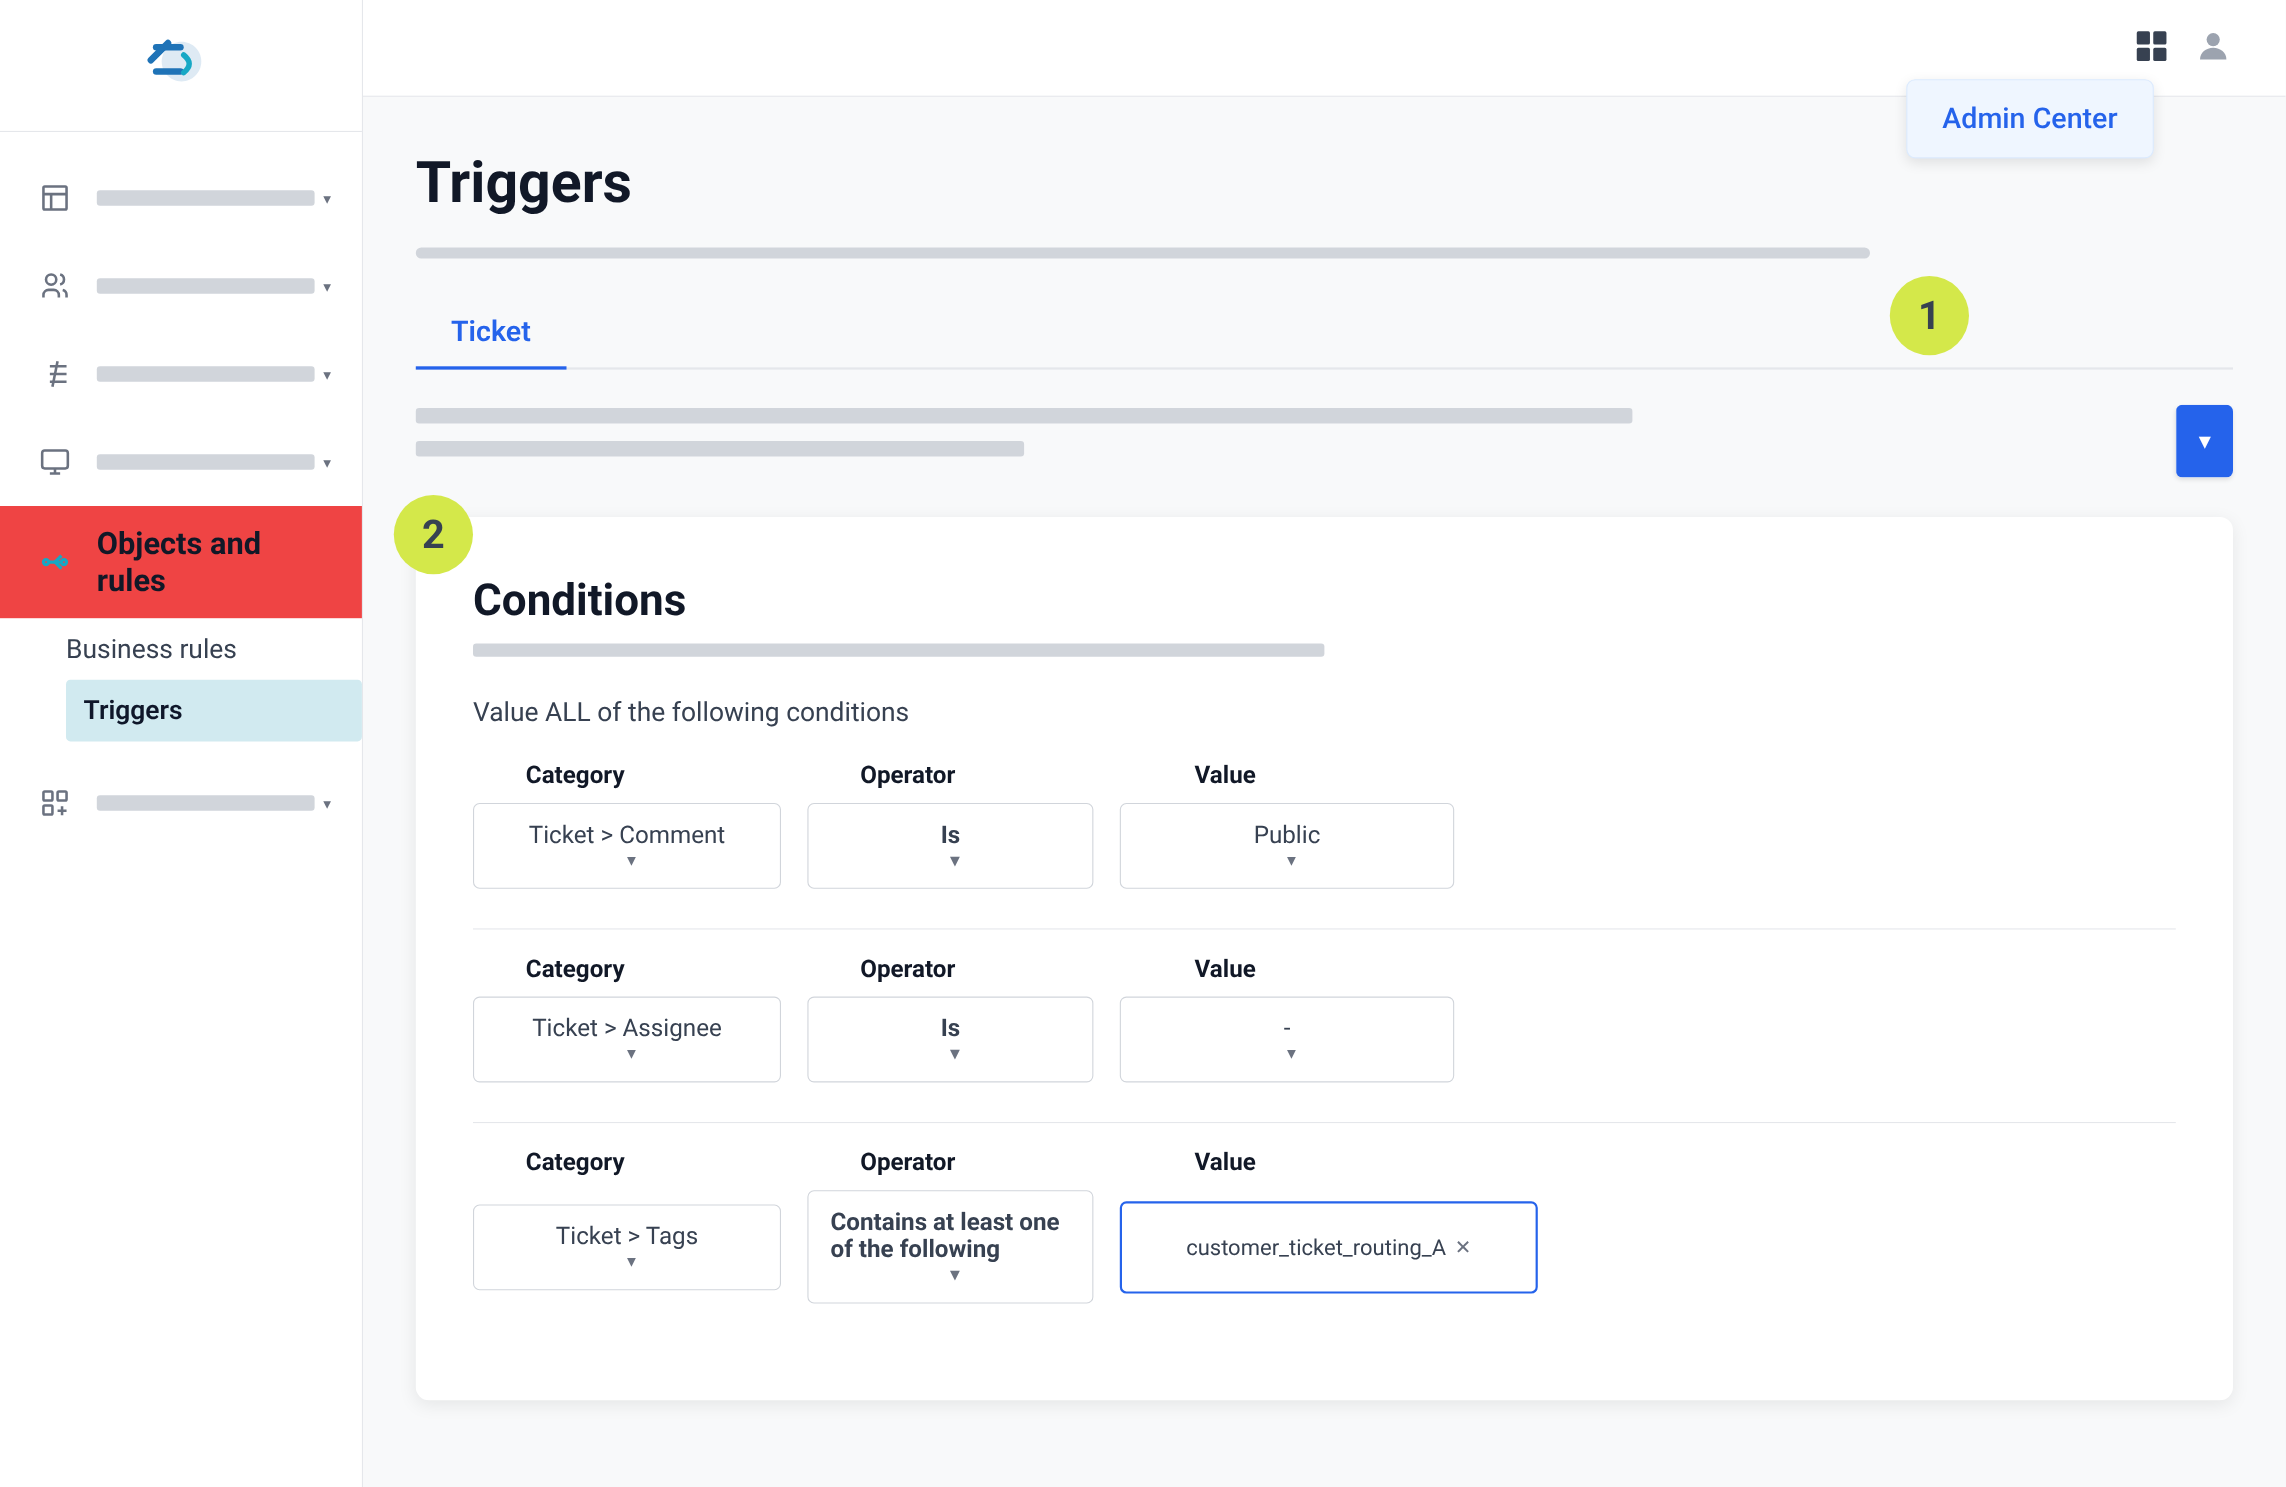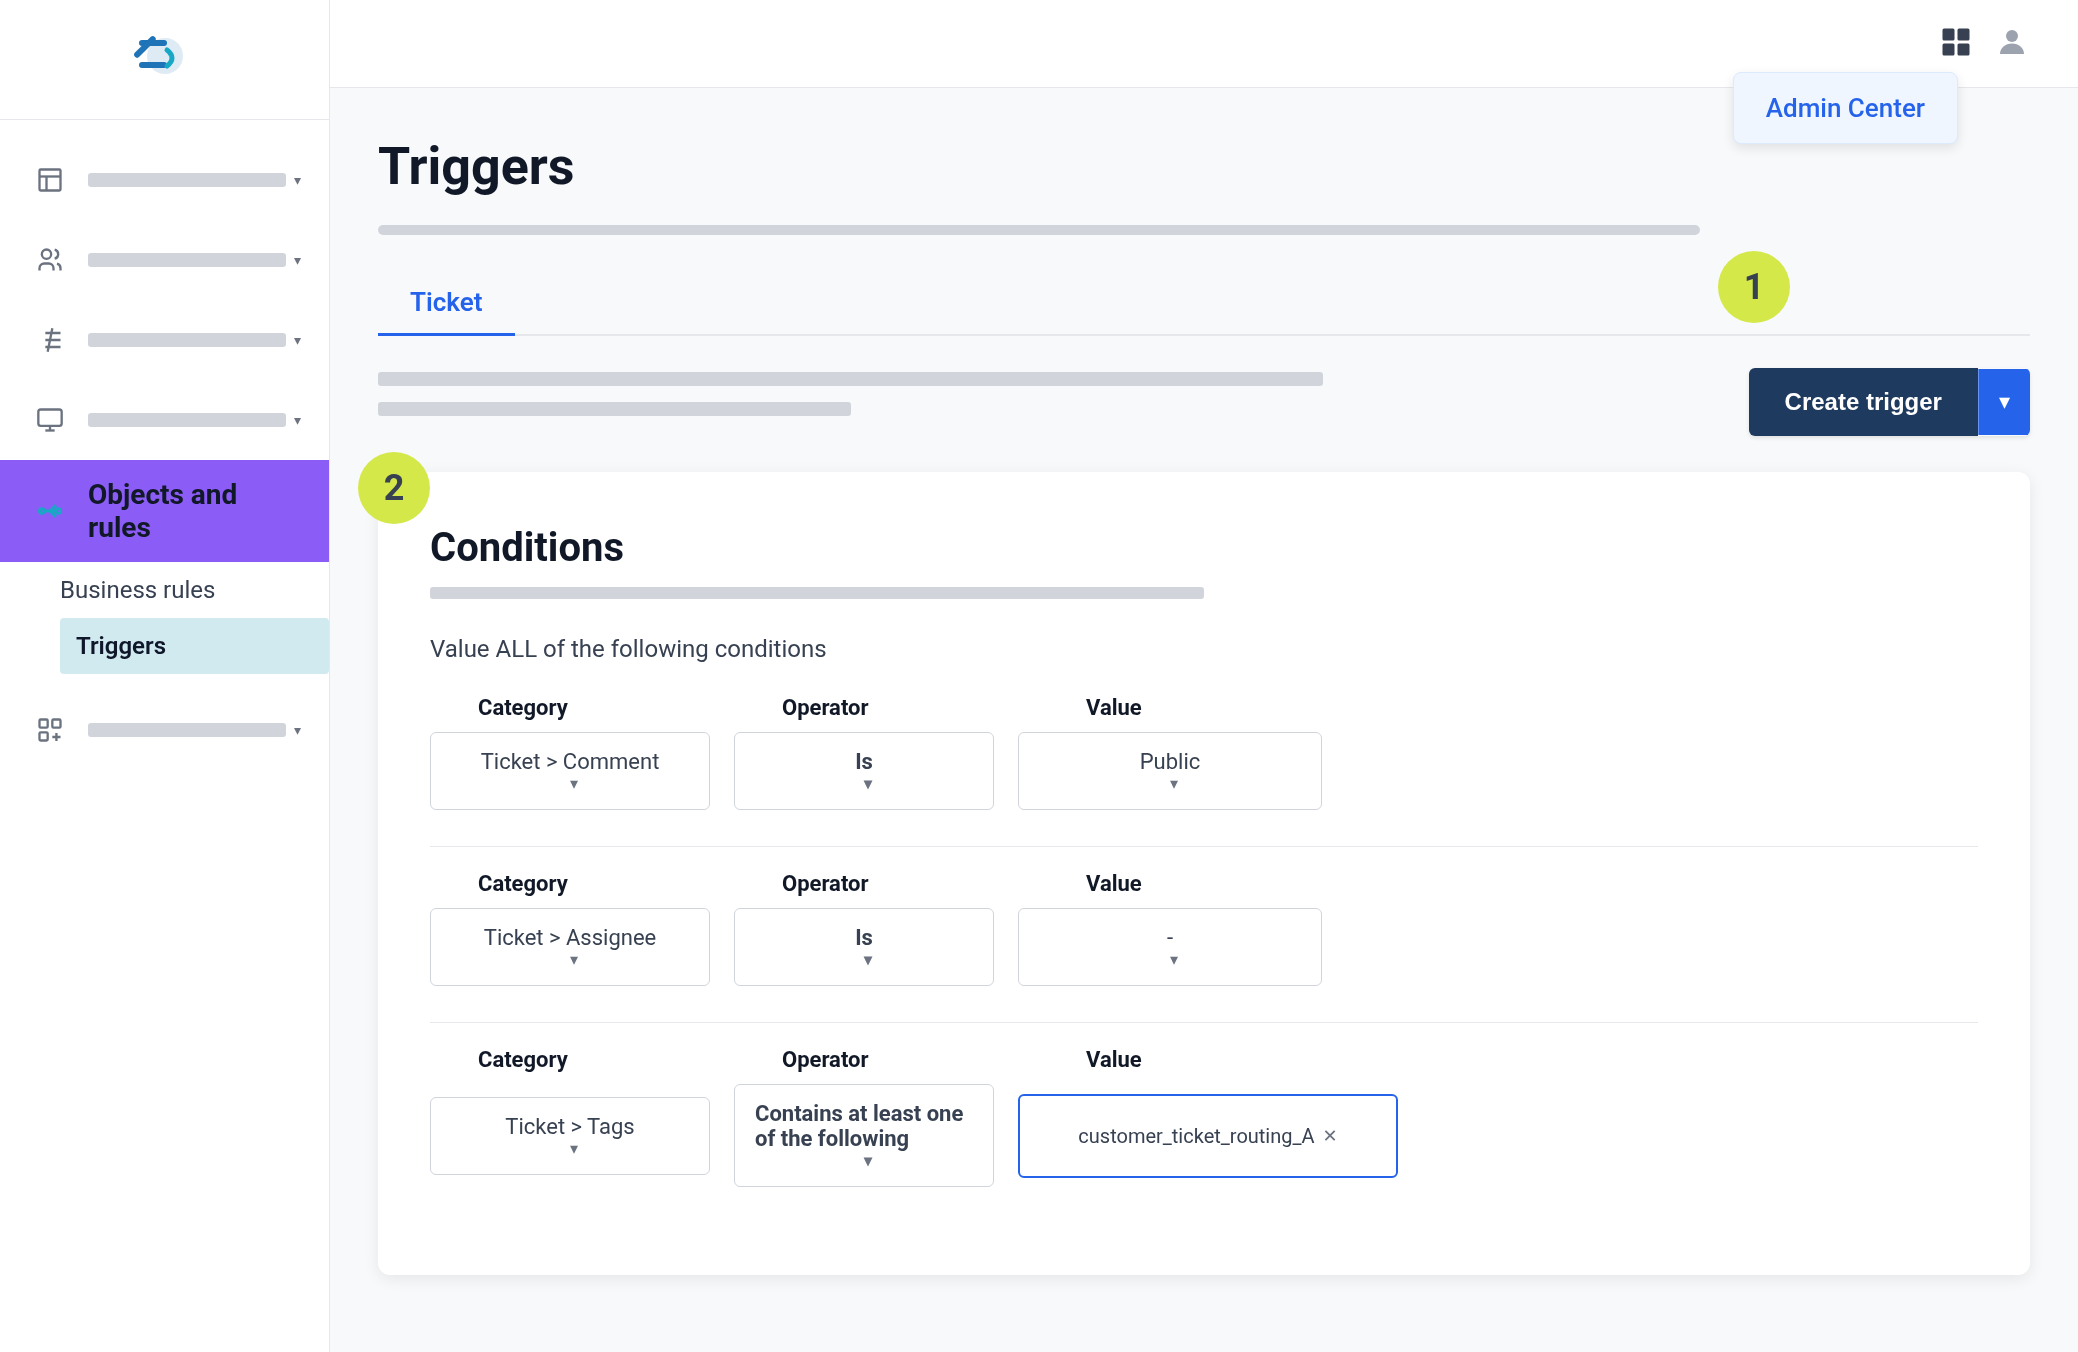--- a/index.html
+++ b/index.html
@@ -72,21 +72,21 @@
       margin-left: 16px;
     }
 
     .nav-chevron {
       margin-left: 8px;
       color: #6b7280;
       font-size: 14px;
     }
 
     .nav-item.objects-rules {
-      background: #8b5cf6;
+      background: #ef4444;
       align-items: center;
     }
 
     .nav-item.objects-rules .nav-icon svg {
       color: #17a8c5;
     }
 
     .objects-rules-label {
       font-size: 28px;
       font-weight: 700;
@@ -538,21 +538,20 @@
       <div class="tabs">
         <div class="tab active">Ticket</div>
       </div>
 
       <div class="toolbar-row">
         <div class="search-bars">
           <div class="search-bar wide"></div>
           <div class="search-bar narrow"></div>
         </div>
         <div class="create-trigger-btn">
-          <button class="btn-main">Create trigger</button>
           <button class="btn-chevron">▾</button>
         </div>
       </div>
     </div>
 
     <div style="position:relative; margin-top: 20px;">
 
       <div class="step-badge step-badge-2">2</div>
 
       <div class="conditions-card">

